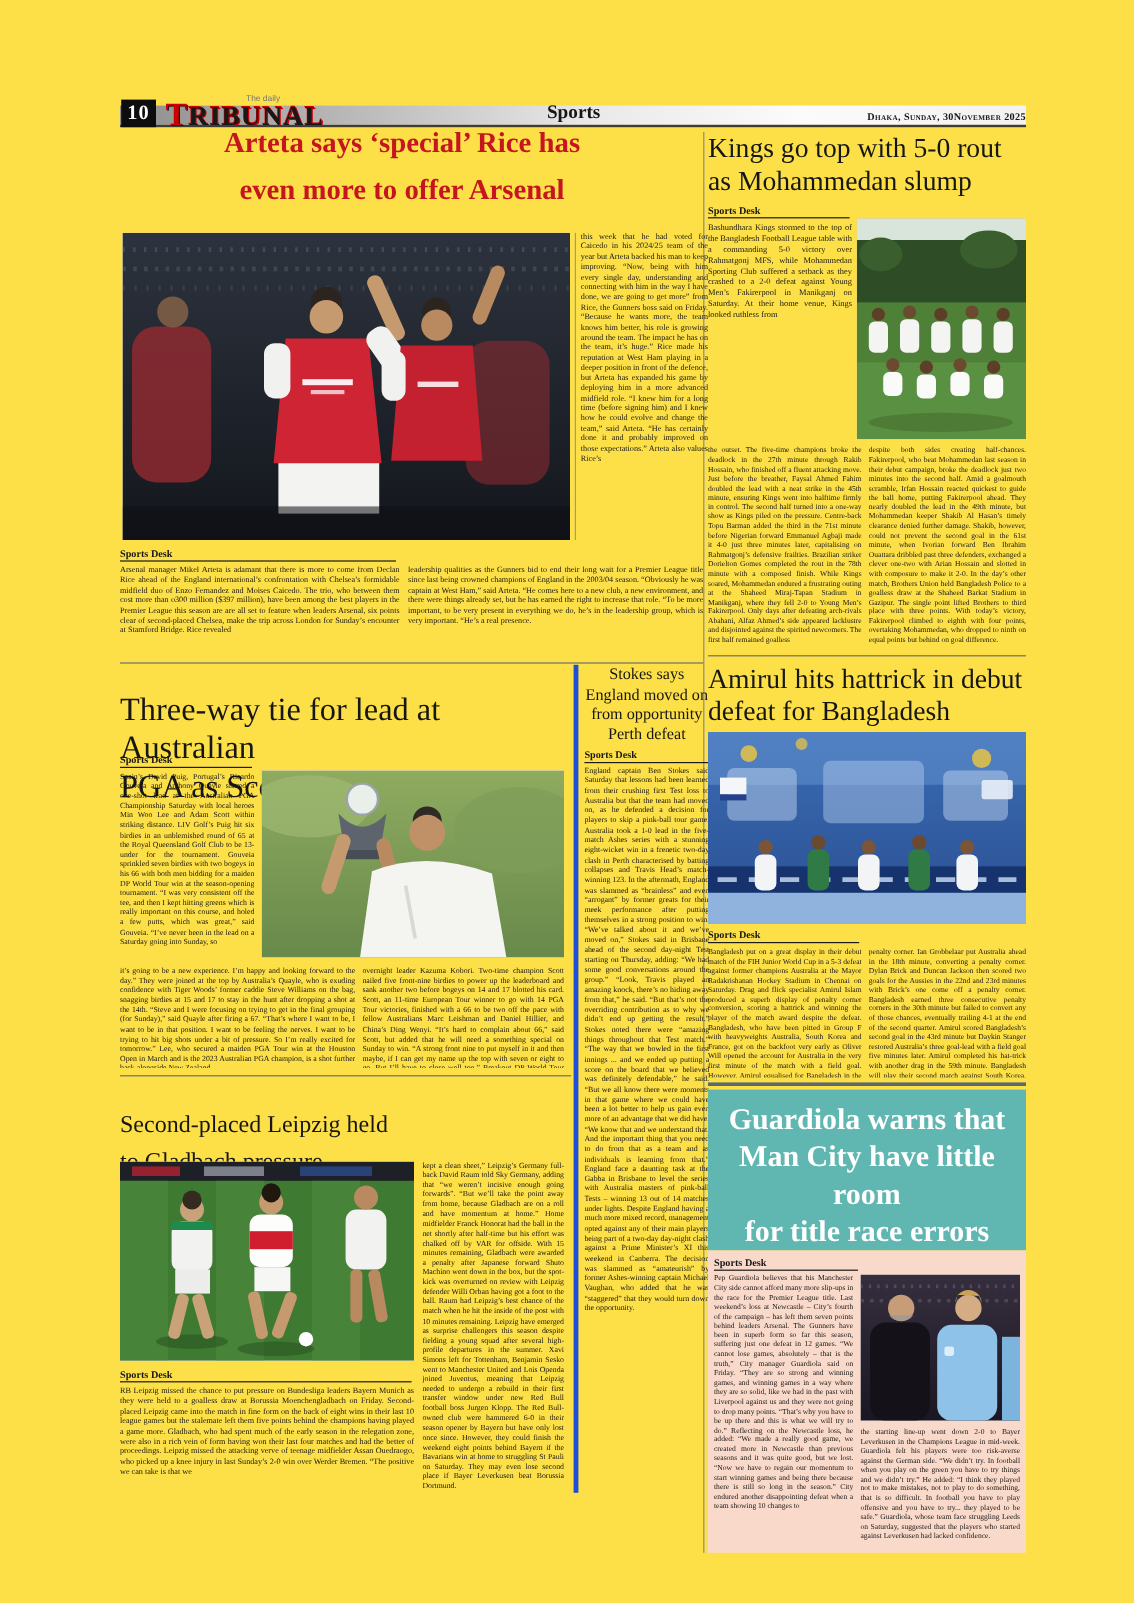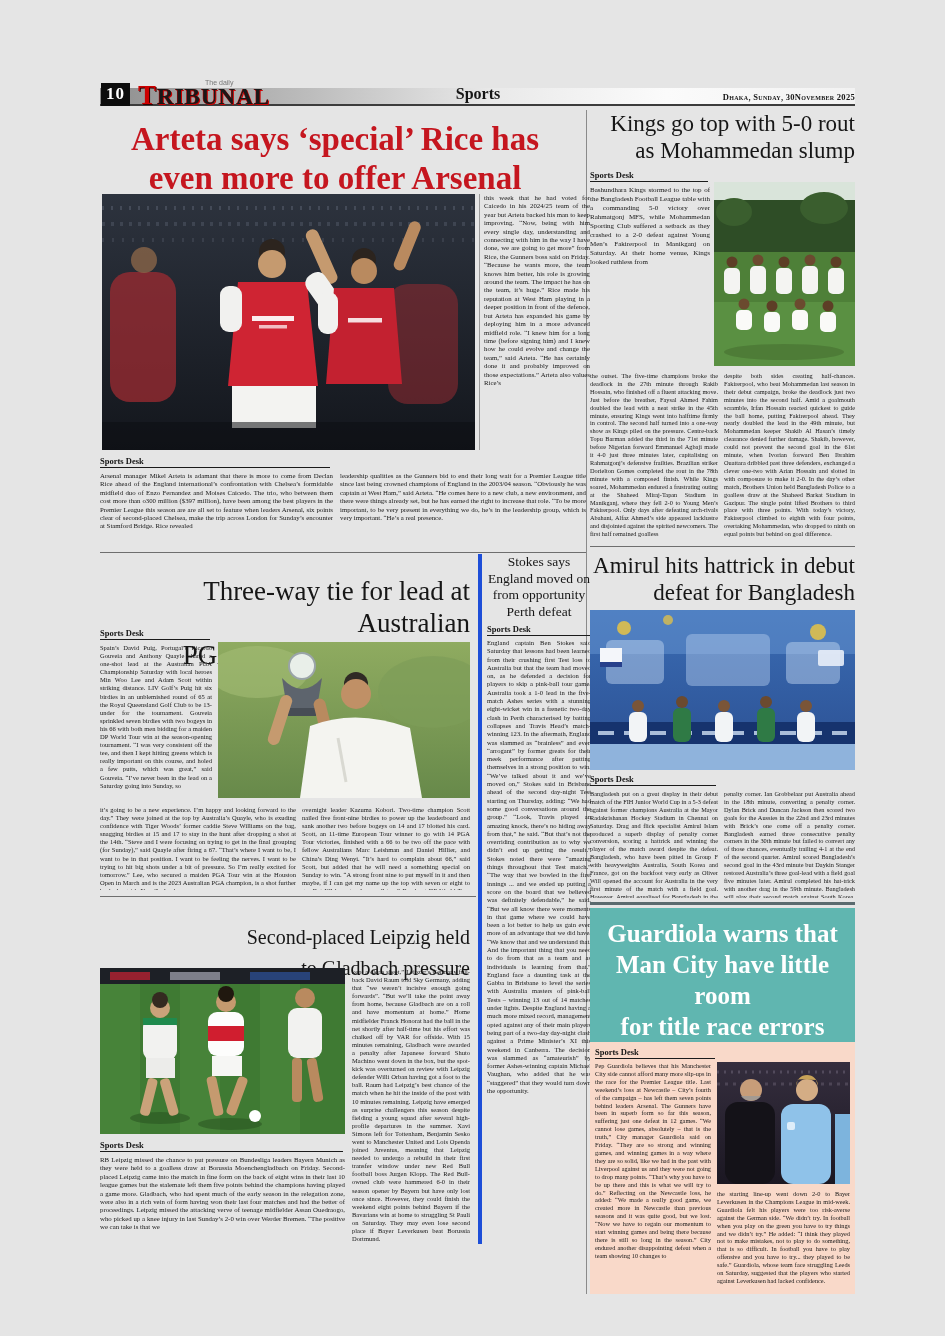--- a/index.html
+++ b/index.html
@@ -1,39 +1,39 @@
 <!DOCTYPE html>
 <html style="--red: #c5161f; --teal: #60b6b0; --pink: #f9d9c9;"><head>
 <meta charset="utf-8">
 <style>
   :root{
     --red:#c5161f; --teal:#60b6b0; --pink:#f9d9c9; --ink:#161616;
   }
   html,body{margin:0;padding:0;background:#fff;}
   body{width:945px;height:1336px;font-family:"Liberation Serif",serif;color:var(--ink);}
-  .page{position:relative;width:945px;height:1336px;overflow:hidden;background:#e5e5e5;}
+  .page{position:relative;width:945px;height:1336px;overflow:hidden;background:#fde047;}
   .content{position:absolute;left:100px;top:84px;width:755px;height:1240px;}
   .abs{position:absolute;}
 
   
   .mast-band{left:0;top:4px;width:755px;height:16px;
     background:linear-gradient(to right,#8e8e8e,#bdbdbd 28%,#e9e9e9 52%,#fbfbfb 75%,#f2f2f2);
     border-bottom:2px solid #3c3c3c;}
   .pageno{left:1px;top:-1px;background:#0d0d0d;color:#fff;font-weight:bold;font-size:17px;
     padding:1px 5px 2px;letter-spacing:1px;}
   .tagline{left:105px;top:-5px;font-size:7px;color:#777;font-family:"Liberation Sans",sans-serif;}
   .mast-title{left:38px;top:-4px;font-weight:bold;font-size:23px;letter-spacing:1px;color:#181818;
     text-shadow:1px 1px 0 #c00,-0.5px -0.5px 0 #c00;display:inline-block;}
   .mast-title::first-letter{color:#c00;font-size:27px;text-shadow:1px 1px 0 #300;}
   .section-title{left:278px;top:1px;width:200px;text-align:center;font-weight:bold;font-size:16px;}
   .edition-date{right:0;top:8px;font-size:8.5px;font-weight:bold;font-variant:small-caps;letter-spacing:.3px;}
 
   
   .headline{text-align:center;font-weight:bold;}
-  .plain-head{text-align:right;font-weight:normal;}
+  .plain-head{text-align:left;font-weight:normal;}
   .red{color:var(--red);}
   .desk{font-size:8.5px;font-weight:bold;border-bottom:1px solid #1b1b1b;padding-bottom:1px;display:block;}
   .btxt{font-size:6.8px;line-height:8.4px;text-align:justify;overflow:hidden;}
   .btxt-sm{font-size:6.3px;line-height:7.9px;text-align:justify;overflow:hidden;}
   .photo{overflow:hidden;background:#ccc;}
   .photo svg{display:block;width:100%;height:100%;}
   .vrule{width:0;border-left:1px solid #8a8a8a;}
   .hrule{height:0;border-top:1px solid #6e6e6e;}
   .graybar{background:#5a6a6e;}
   .teal-box{background:var(--teal);text-align:center;color:#fff;font-weight:bold;
@@ -49,21 +49,21 @@
 
   <div class="abs mast-band"></div>
   <div class="abs pageno">10</div>
   <div class="abs tagline">The daily</div>
   <div class="abs mast-title">TRIBUNAL</div>
   <div class="abs section-title">Sports</div>
   <div class="abs edition-date">Dhaka, Sunday, 30November 2025</div>
 
   <div class="abs vrule" style="left:486px;top:26px;height:1184px;"></div>
 
-  <div class="abs headline red" style="left:0;top:36px;width:470px;font-size:33px;line-height:39px;">
+  <div class="abs headline red" style="left:0;top:17px;width:470px;font-size:24px;line-height:39px;">
     <span>Arteta says ‘special’ Rice has</span><br>
     <span>even more to offer Arsenal</span>
   </div>
 
   <div class="abs photo" style="left:2px;top:110px;width:373px;height:256px;">
     <svg viewBox="0 0 373 256" preserveAspectRatio="none">
       <defs>
             <linearGradient id="gA" x1="0" y1="0" x2="0" y2="1">
         <stop offset="0" stop-color="#2d333e"></stop>
               <stop offset="1" stop-color="#13161c"></stop>

